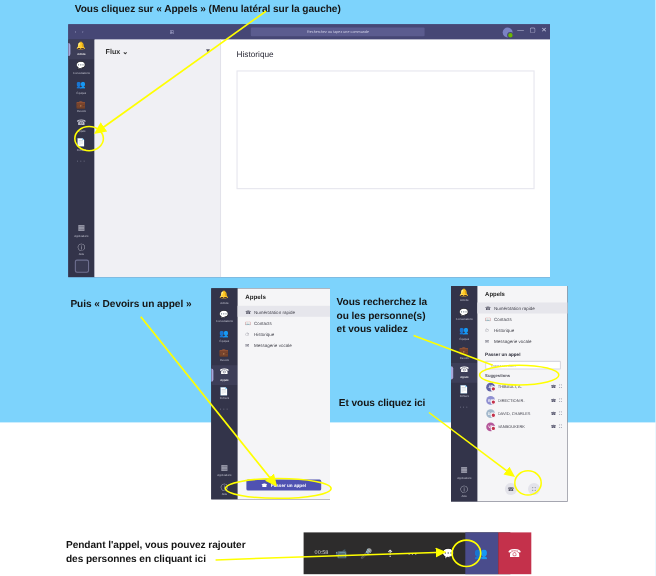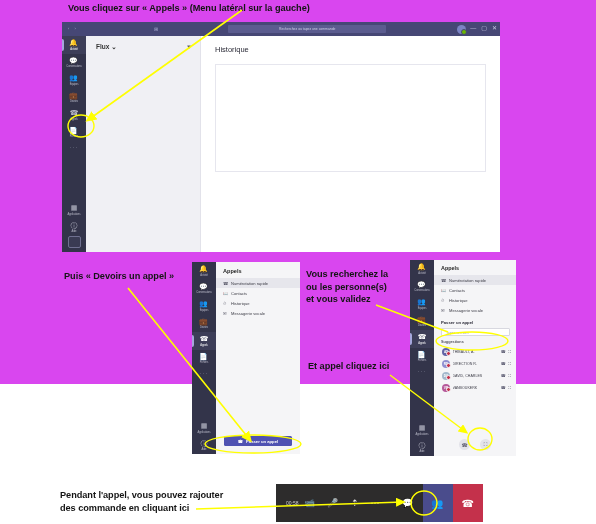--- a/index.html
+++ b/index.html
@@ -3,21 +3,21 @@
 <meta charset="utf-8">
 <style>
   * { box-sizing: border-box; }
   html, body {
     margin: 0; padding: 0;
     width: 596px; height: 524px;
     background: #ffffff;
     font-family: "Liberation Sans", sans-serif;
     overflow: hidden;
   }
-  #page { position: relative; width: 596px; height: 384px; background:#d946ef; }
+  #page { position: relative; width: 596px; height: 384px; background:#7dd3fc; }
 
   
   .caption {
     position: absolute;
     font-family: "Liberation Sans", sans-serif;
     font-weight: 700;
     font-size: 9.2px;
     line-height: 12.5px;
     color: #151515;
     white-space: pre-line;
@@ -184,23 +184,23 @@
 </head>
 <body>
 
 <div id="page">
 
   <div class="caption cap-top">Vous cliquez sur « Appels » (Menu latéral sur la gauche)</div>
   <div class="caption cap-puis">Puis « Devoirs un appel »</div>
   <div class="caption cap-search">Vous recherchez la
 ou les personne(s)
 et vous validez</div>
-  <div class="caption cap-click">Et appel cliquez ici</div>
+  <div class="caption cap-click">Et vous cliquez ici</div>
   <div class="caption cap-during">Pendant l'appel, vous pouvez rajouter
-des commande en cliquant ici</div>
+des personnes en cliquant ici</div>
 
   <div class="tw" id="shot1">
     <div class="tw-titlebar">
       <div class="tw-nav">‹ ›</div>
       <div class="tw-grid">⊞</div>
       <div class="tw-search">Recherchez ou tapez une commande</div>
       <div class="tw-avatar"></div>
       <div class="tw-wbtns">
         <span>—</span>
         <span>▢</span>

